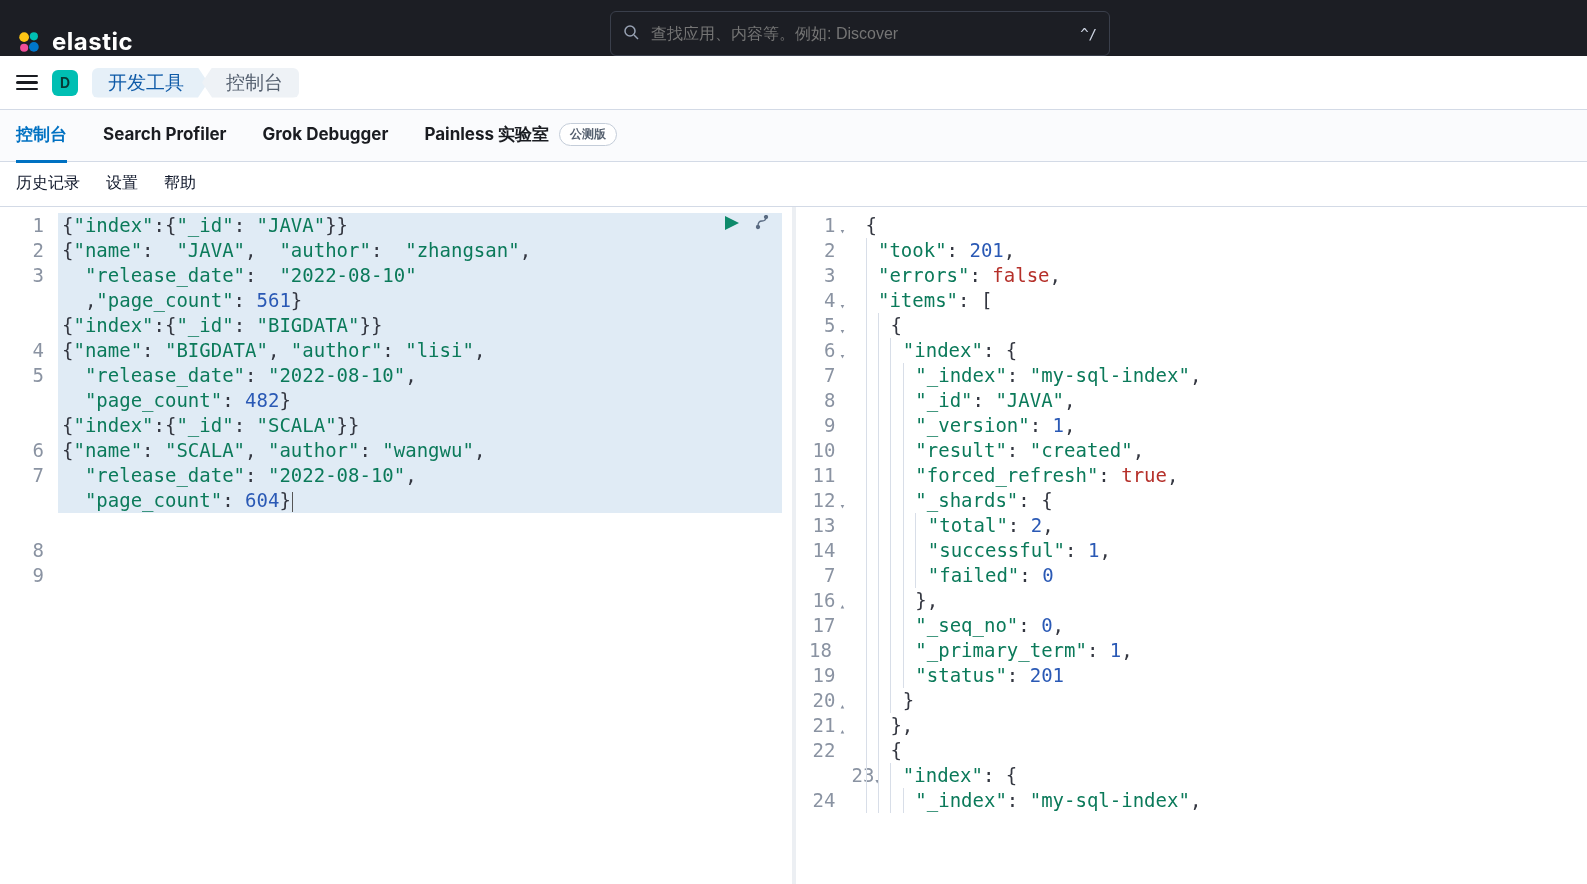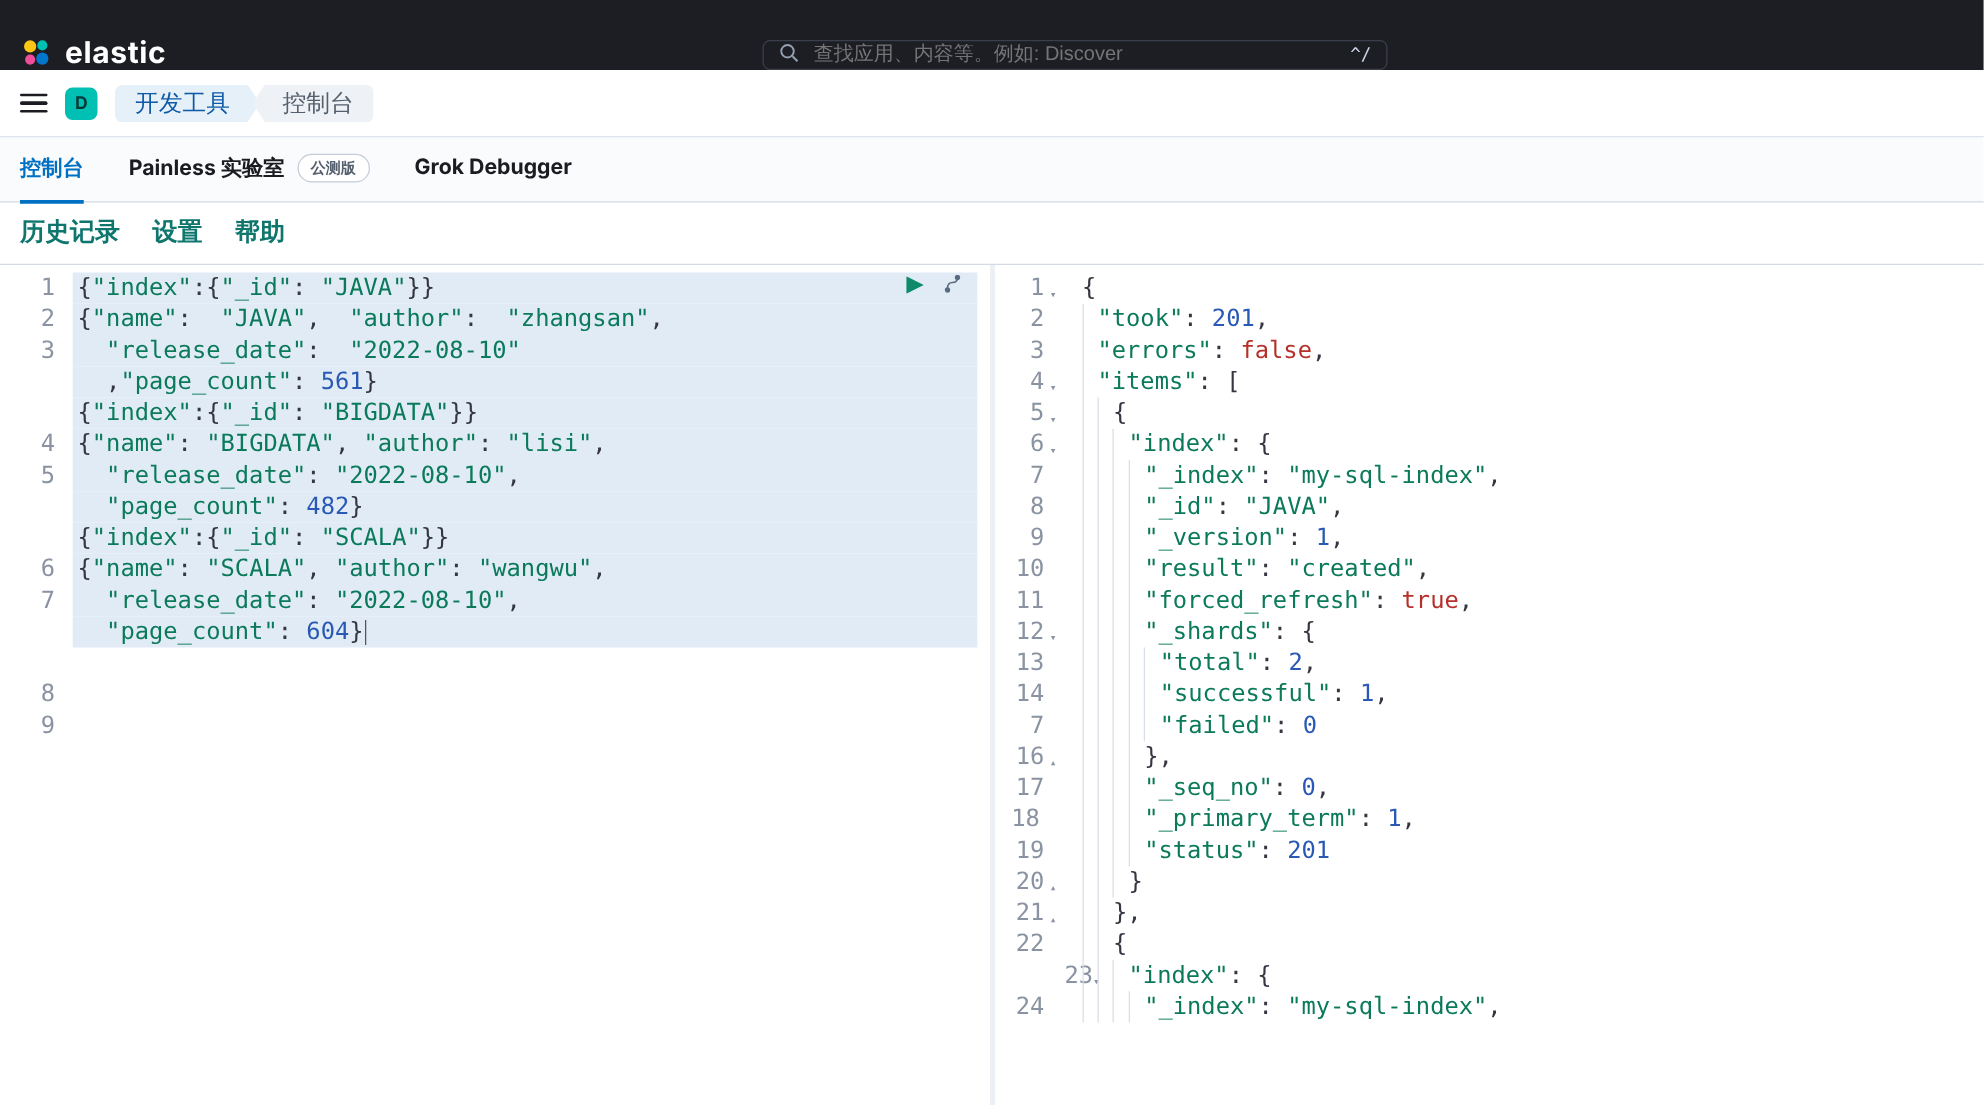--- a/index.html
+++ b/index.html
@@ -22,40 +22,40 @@
     --highlight:#e0ebf5;
   }
   *{box-sizing:border-box;}
   html,body{margin:0;padding:0;height:100%;width:100%;font-family:Inter,"Helvetica Neue",Arial,sans-serif;font-size:16px;background:#fff;color:#1a1c21;}
   
   .top-header{background:var(--header-bg);color:var(--header-fg);height:56px;display:flex;align-items:flex-end;padding:0 16px;gap:16px;}
   .logo-wrap{display:flex;align-items:center;gap:10px;}
   .logo-mark{width:26px;height:26px;position:relative;}
   .brand{font-weight:700;font-size:24px;letter-spacing:.5px;}
   .search-wrap{flex:1;display:flex;justify-content:center;}
-  .search-box{display:flex;align-items:center;gap:10px;background:transparent;border:1px solid #3a3f4b;border-radius:6px;height:24px;padding:0 12px;width:500px;color:#98a2b3;}
+  .search-box{display:flex;align-items:center;gap:10px;background:transparent;border:1px solid #3a3f4b;border-radius:6px;height:45px;padding:0 12px;width:500px;color:#98a2b3;}
   .search-box input{flex:1;background:transparent;border:0;outline:0;color:#cfd6e4;font-size:16px;}
   .kbd{font-family:ui-monospace,Menlo,Consolas,monospace;color:#cfd6e4;font-size:14px;}
   
   .crumb-bar{height:54px;display:flex;align-items:center;gap:14px;padding:0 16px;border-bottom:1px solid var(--border);}
   .hamburger{display:inline-flex;flex-direction:column;justify-content:center;gap:4px;width:22px;height:22px;cursor:pointer;}
   .hamburger span{height:2.5px;background:#1a1c21;border-radius:2px;display:block;}
   .space-badge{width:26px;height:26px;border-radius:6px;background:var(--badge-teal);color:#063a36;display:flex;align-items:center;justify-content:center;font-weight:700;font-size:14px;}
   .crumbs{display:flex;align-items:center;}
   .crumb{height:30px;display:flex;align-items:center;padding:0 16px;font-size:19px;position:relative;}
   .crumb1{background:var(--crumb-bg);color:#0e5aa7;border-radius:6px 0 0 6px;clip-path:polygon(0 0, calc(100% - 10px) 0, 100% 50%, calc(100% - 10px) 100%, 0 100%);padding-right:24px;}
   .crumb2{background:var(--crumb-bg2);color:#55606f;clip-path:polygon(10px 0,100% 0,100% 100%,10px 100%,0 50%);padding-left:24px;border-radius:0 6px 6px 0;margin-left:-6px;}
   
   .tabs{display:flex;align-items:center;gap:36px;padding:0 16px;border-bottom:1px solid var(--border);height:52px;background:#fafbfd;}
   .tab{font-size:17px;font-weight:700;color:#1a1c21;padding:14px 0;cursor:pointer;border-bottom:3px solid transparent;display:flex;align-items:center;gap:10px;}
   .tab.active{color:var(--tab-active);border-bottom-color:var(--tab-active);}
   .beta-pill{font-size:12px;font-weight:600;border:1px solid #c4cdd9;border-radius:999px;padding:2px 10px;color:#55606f;background:#fff;}
   
   .subbar{display:flex;align-items:center;gap:26px;padding:10px 16px 12px;border-bottom:1px solid var(--border);}
-  .subbar a{font-weight:700;font-size:20px;color:#0f766e;text-decoration:none;cursor:pointer;}
+  .subbar a{font-weight:400;font-size:16px;color:#0f172a;text-decoration:none;cursor:pointer;}
   
   .split{display:flex;height:calc(100% - 56px - 54px - 52px - 43px);min-height:500px;}
   .pane{flex:1;display:flex;min-width:0;position:relative;}
   .divider{width:24px;position:relative;display:flex;align-items:center;justify-content:center;}
   .divider::before{content:"";position:absolute;left:10px;top:0;bottom:0;width:4px;background:#eceff3;}
   .div-handle{color:#7a8599;font-size:12px;letter-spacing:-1px;}
   .gutter{width:58px;background:#fff;border-right:0;text-align:right;color:#8a93a2;font-family:ui-monospace,Menlo,Consolas,monospace;font-size:19px;line-height:25px;padding-top:6px;}
   .gutter div{padding-right:14px;height:25px;}
   .code{flex:1;overflow:auto;font-family:ui-monospace,Menlo,Consolas,monospace;font-size:19px;line-height:25px;padding-top:6px;position:relative;}
   .code .row{height:25px;white-space:pre;padding-left:4px;}
@@ -116,26 +116,29 @@
     <span class="crumb crumb1">开发工具</span>
     <span class="crumb crumb2">控制台</span>
   </div>
 </div>
 
 <div class="tabs">
   <div class="tab active">
       <span>控制台</span>
     </div>
   <div class="tab">
+      <span>Search Profiler</span>
+    </div>
+  <div class="tab">
+      <span>Grok Debugger</span>
+    </div>
+  <div class="tab">
     <span>Painless 实验室</span>
     <span class="beta-pill">公测版</span>
   </div>
-  <div class="tab">
-      <span>Grok Debugger</span>
-    </div>
 </div>
 
 <div class="subbar">
   <a>历史记录</a>
   <a>设置</a>
   <a>帮助</a>
 </div>
 
 <div class="split">
 

